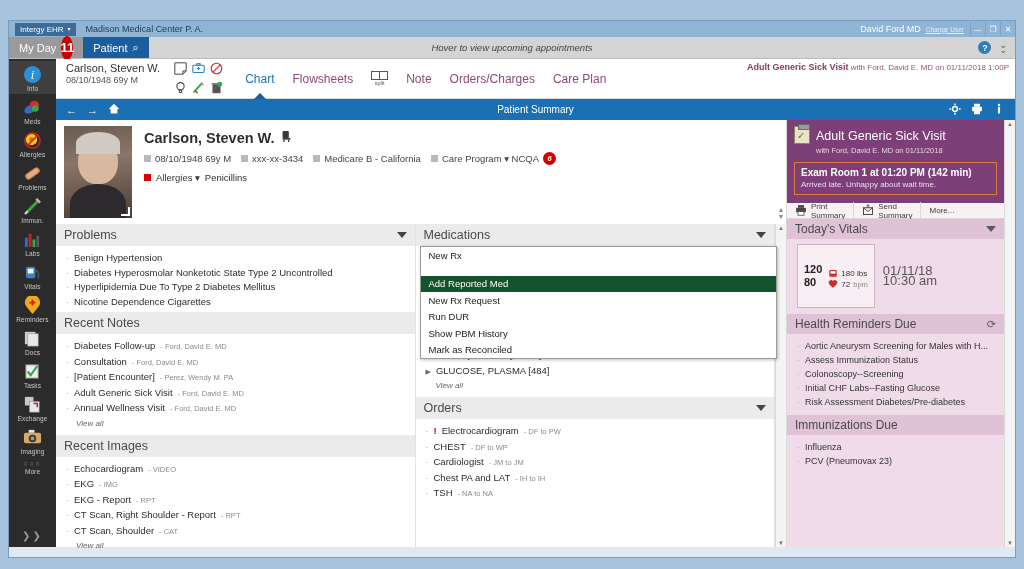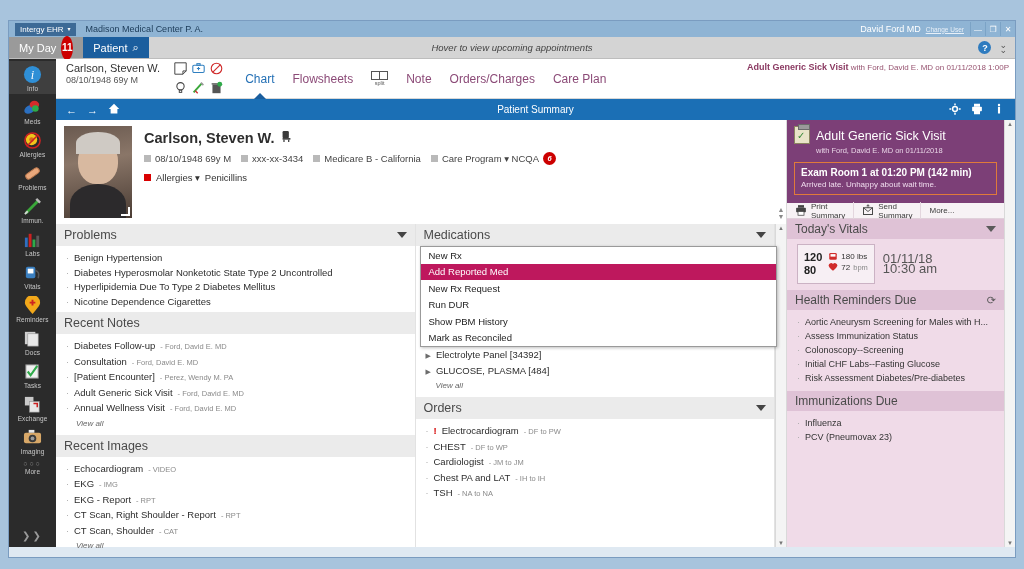--- a/index.html
+++ b/index.html
@@ -44,21 +44,21 @@
   .tabstrip {
     height: 22px; background: #d4d4d4; display: flex; align-items: stretch;
     flex: 0 0 22px; position: relative; border-bottom: 1px solid #bdbdbd;
   }
   .tab {
     display: flex; align-items: center; gap: 5px; padding: 0 10px;
     font-size: 11px; color: #ffffff; background: #9a9a9a;
   }
   .tab.active { background: #1b5e9e; }
   .tab-badge {
-    background: #cc0000; color: #fff; font-size: 10px; border-radius: 50%;
+    background: #cc0000; color: #fff; font-size: 13px; border-radius: 50%;
     width: 12px; height: 24px; display: flex; align-items: center; justify-content: center;
     font-weight: bold;
     text-align: center;
   }
   .tab-search { font-size: 11px; }
   .hover-hint {
     position: absolute; left: 0; right: 0; text-align: center; line-height: 22px;
     font-size: 9.5px; color: #444; font-style: italic; pointer-events: none;
   }
   .ts-right { margin-left: auto; display: flex; align-items: center; gap: 8px; padding-right: 8px; z-index: 2; }
@@ -196,21 +196,21 @@
   .bang { color: #d40000; font-weight: bold; }
   .view-all { font-size: 8px; color: #666; font-style: italic; margin: 2px 0 4px 10px; }
 
   
   .dropdown {
     position: absolute; left: 4px; top: 22px; width: 357px;
     background: #ffffff; border: 1px solid #9a9a9a; z-index: 30;
     box-shadow: 1px 1px 3px rgba(0,0,0,.25);
   }
   .dd-item { height: 16.5px; display: flex; align-items: center; padding-left: 8px; font-size: 9.5px; color: #222; }
-  .dd-item.sel { background: #be185d; color: #ffffff; }
+  .dd-item.sel { background: #14532d; color: #ffffff; margin-top: 12px; }
 
   
   .rightpanel {
     width: 218px; flex: 0 0 218px; background: #f0dbe8; display: flex; flex-direction: column;
     border-left: 1px solid #d9d9d9;
   }
   .visit-card { background: #7c3f77; color: #ffffff; padding: 6px 7px 8px 7px; }
   .visit-head { display: flex; gap: 6px; align-items: flex-start; }
   .clipboard {
     width: 16px; height: 18px; background: #e9e4c8; border: 1px solid #8a8460; position: relative; flex: 0 0 16px;
@@ -236,21 +236,21 @@
   .va-two { display: flex; flex-direction: column; line-height: 9px; }
 
   .rp-head {
     background: #dfc2d6; height: 20px; display: flex; align-items: center; justify-content: space-between;
     padding: 0 8px; color: #4a4a4a; font-size: 12px;
   }
   .rp-head .caret-down { border-top-color: #5a5a5a; }
   .rp-body { padding: 5px 8px 6px 10px; }
   .rp-li { display: flex; gap: 5px; font-size: 9px; color: #333; line-height: 14px; }
   .vitals-box {
-    border: 1px solid #cbb2c4; display: inline-flex; align-items: flex-start; padding: 6px 6px; gap: 6px;
+    border: 1px solid #cbb2c4; display: inline-flex; align-items: flex-end; padding: 18px 6px; gap: 6px;
     background: #f7eff4;
   }
   .vit-col { display: flex; flex-direction: column; font-size: 11px; font-weight: bold; color: #222; line-height: 13px; }
   .vit-rows { display: flex; flex-direction: column; gap: 1px; }
   .vit-row { display: flex; align-items: center; gap: 3px; font-size: 8px; color: #333; }
   .vitals-wrap { display: flex; align-items: center; gap: 8px; }
   .vit-date { font-size: 13px; color: #555; line-height: 10px; }
   .refresh-ico { font-size: 11px; color: #555; }
 
   

